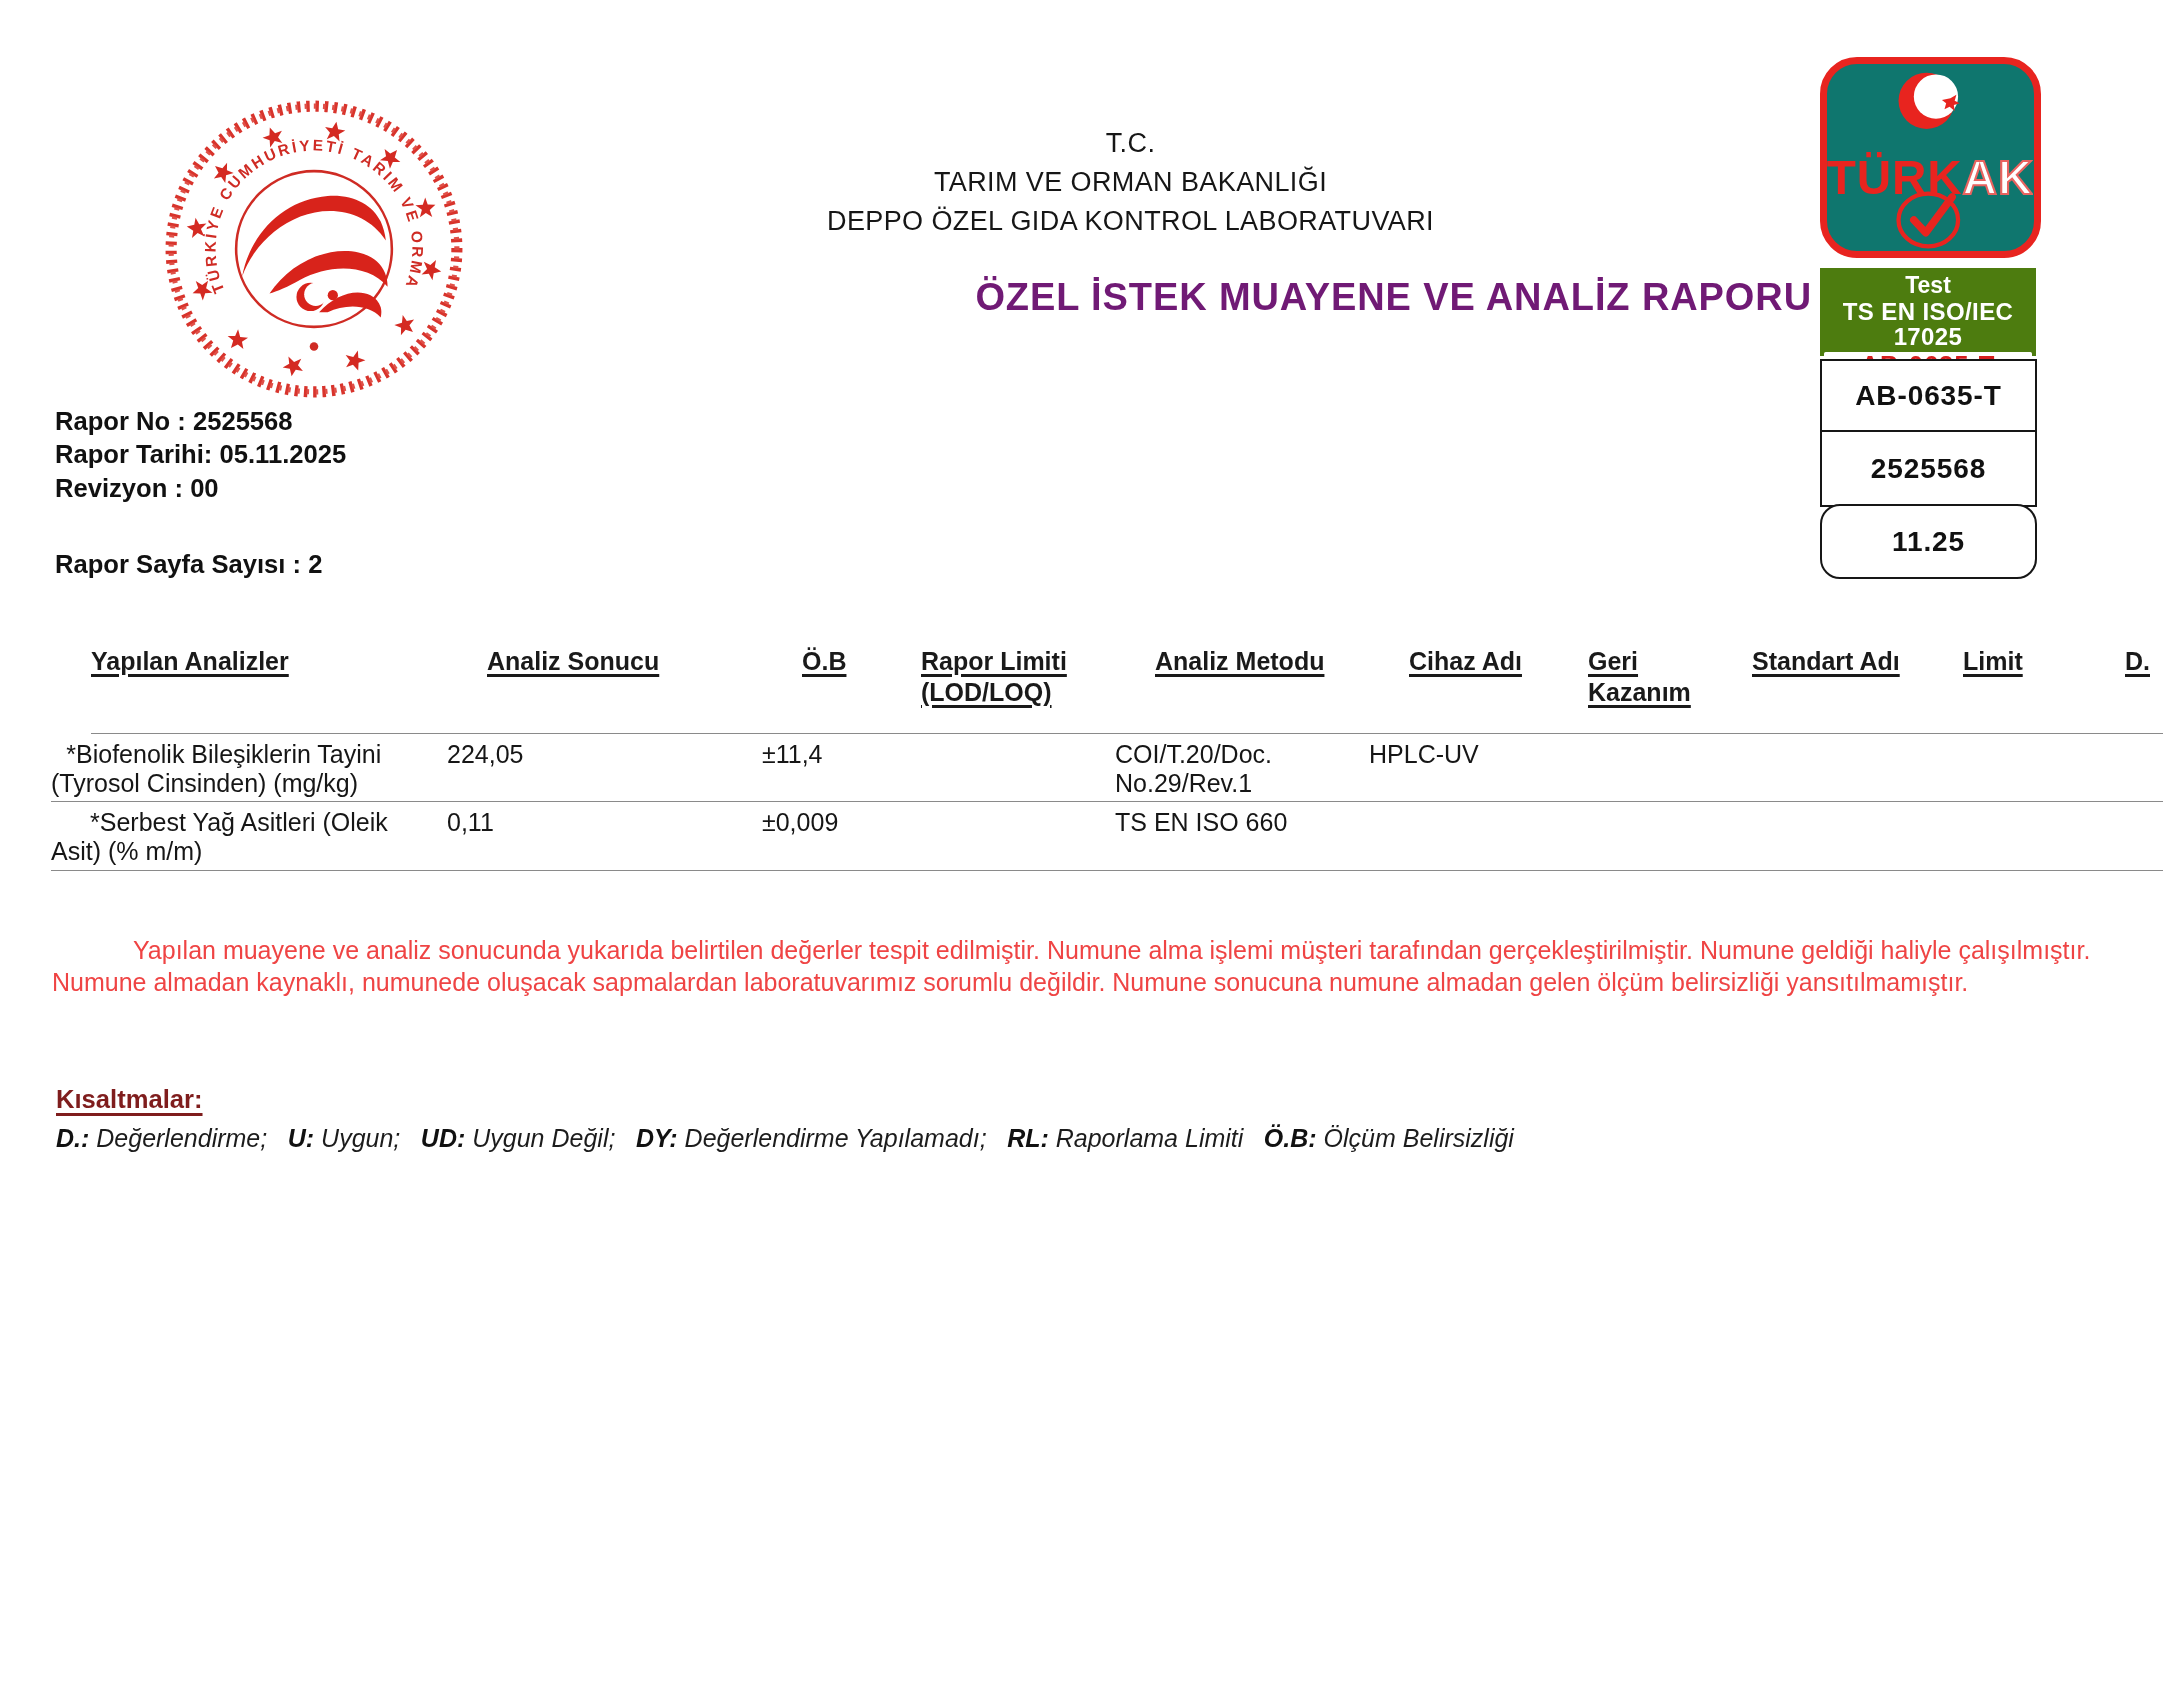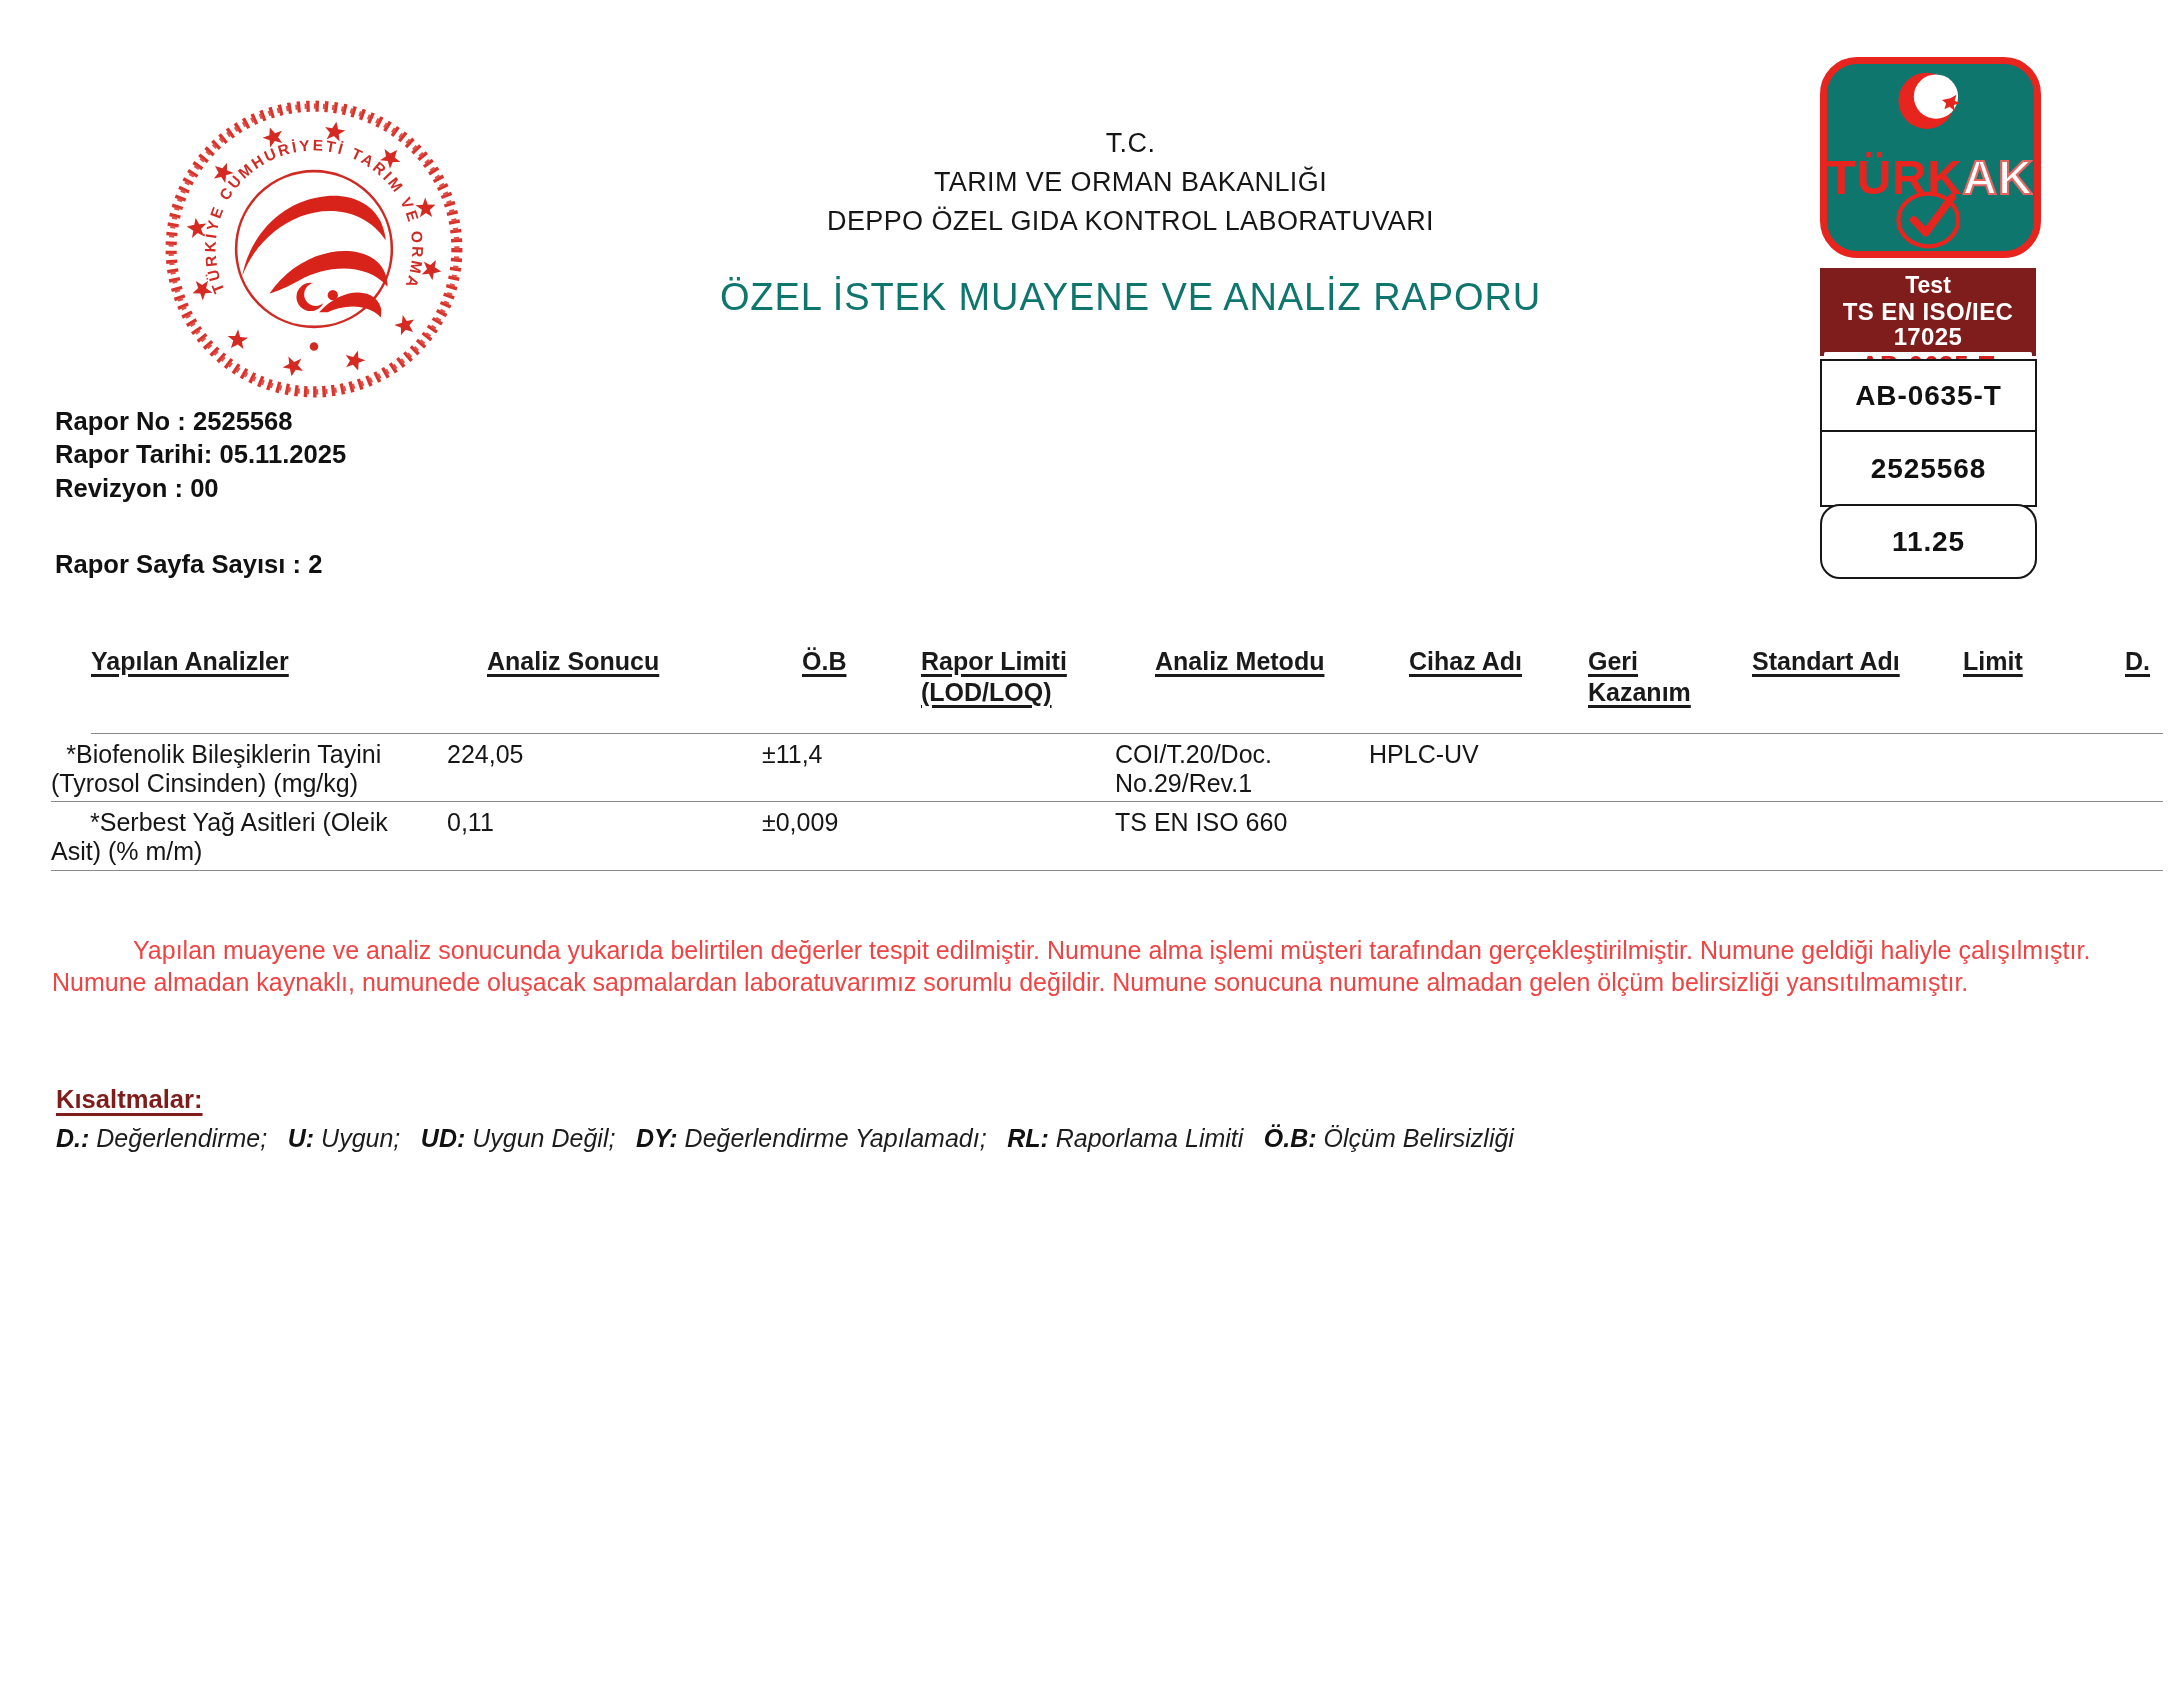--- a/index.html
+++ b/index.html
@@ -9,34 +9,34 @@
   }
   .abs{position:absolute;}
 
   
   #letterhead{left:449px;top:0;width:1363px;text-align:center;}
   .lh-line{position:absolute;width:1363px;font-size:27px;letter-spacing:0.4px;color:#161616;}
   #lh-tc{top:128px;}
   #lh-ministry{top:167px;}
   #lh-lab{top:206px;}
   #report-title{
-    position:absolute;top:276px;width:1363px;text-align:center;
-    font-size:38px;font-weight:normal;color:#0f766e;letter-spacing:0.9px;
+    position:absolute;top:276px;width:1363px;text-align:right;
+    font-size:38px;font-weight:bold;color:#701a75;letter-spacing:0.9px;
   }
 
   
   #seal{left:160px;top:95px;width:308px;height:308px;}
 
   
   #turkak-logo-box{
     left:1820px;top:57px;width:221px;height:201px;box-sizing:border-box;
     border:7.7px solid #e8241f;border-radius:37px;background:#0f766e;
   }
   #turkak-test-block{
-    left:1820px;top:268px;width:216px;height:88px;background:#7f1d1d;
+    left:1820px;top:268px;width:216px;height:88px;background:#4d7c0f;
     color:#fff;text-align:center;box-sizing:border-box;padding-top:5.1px;
   }
   #turkak-test-label{font-size:23px;font-weight:bold;line-height:25.6px;}
   #turkak-standard{font-size:24px;font-weight:bold;line-height:25.6px;letter-spacing:0.4px;}
   #turkak-code-box{
     margin:2.6px 4.3px 0 4.3px;background:#fff;border-radius:1.7px;height:26.4px;
     font-size:25.6px;font-weight:bold;color:#d61f1f;line-height:26.4px;letter-spacing:0.9px;
   }
   .tk-cell{
     position:absolute;left:1820px;width:217px;box-sizing:border-box;border:2.6px solid #161616;

